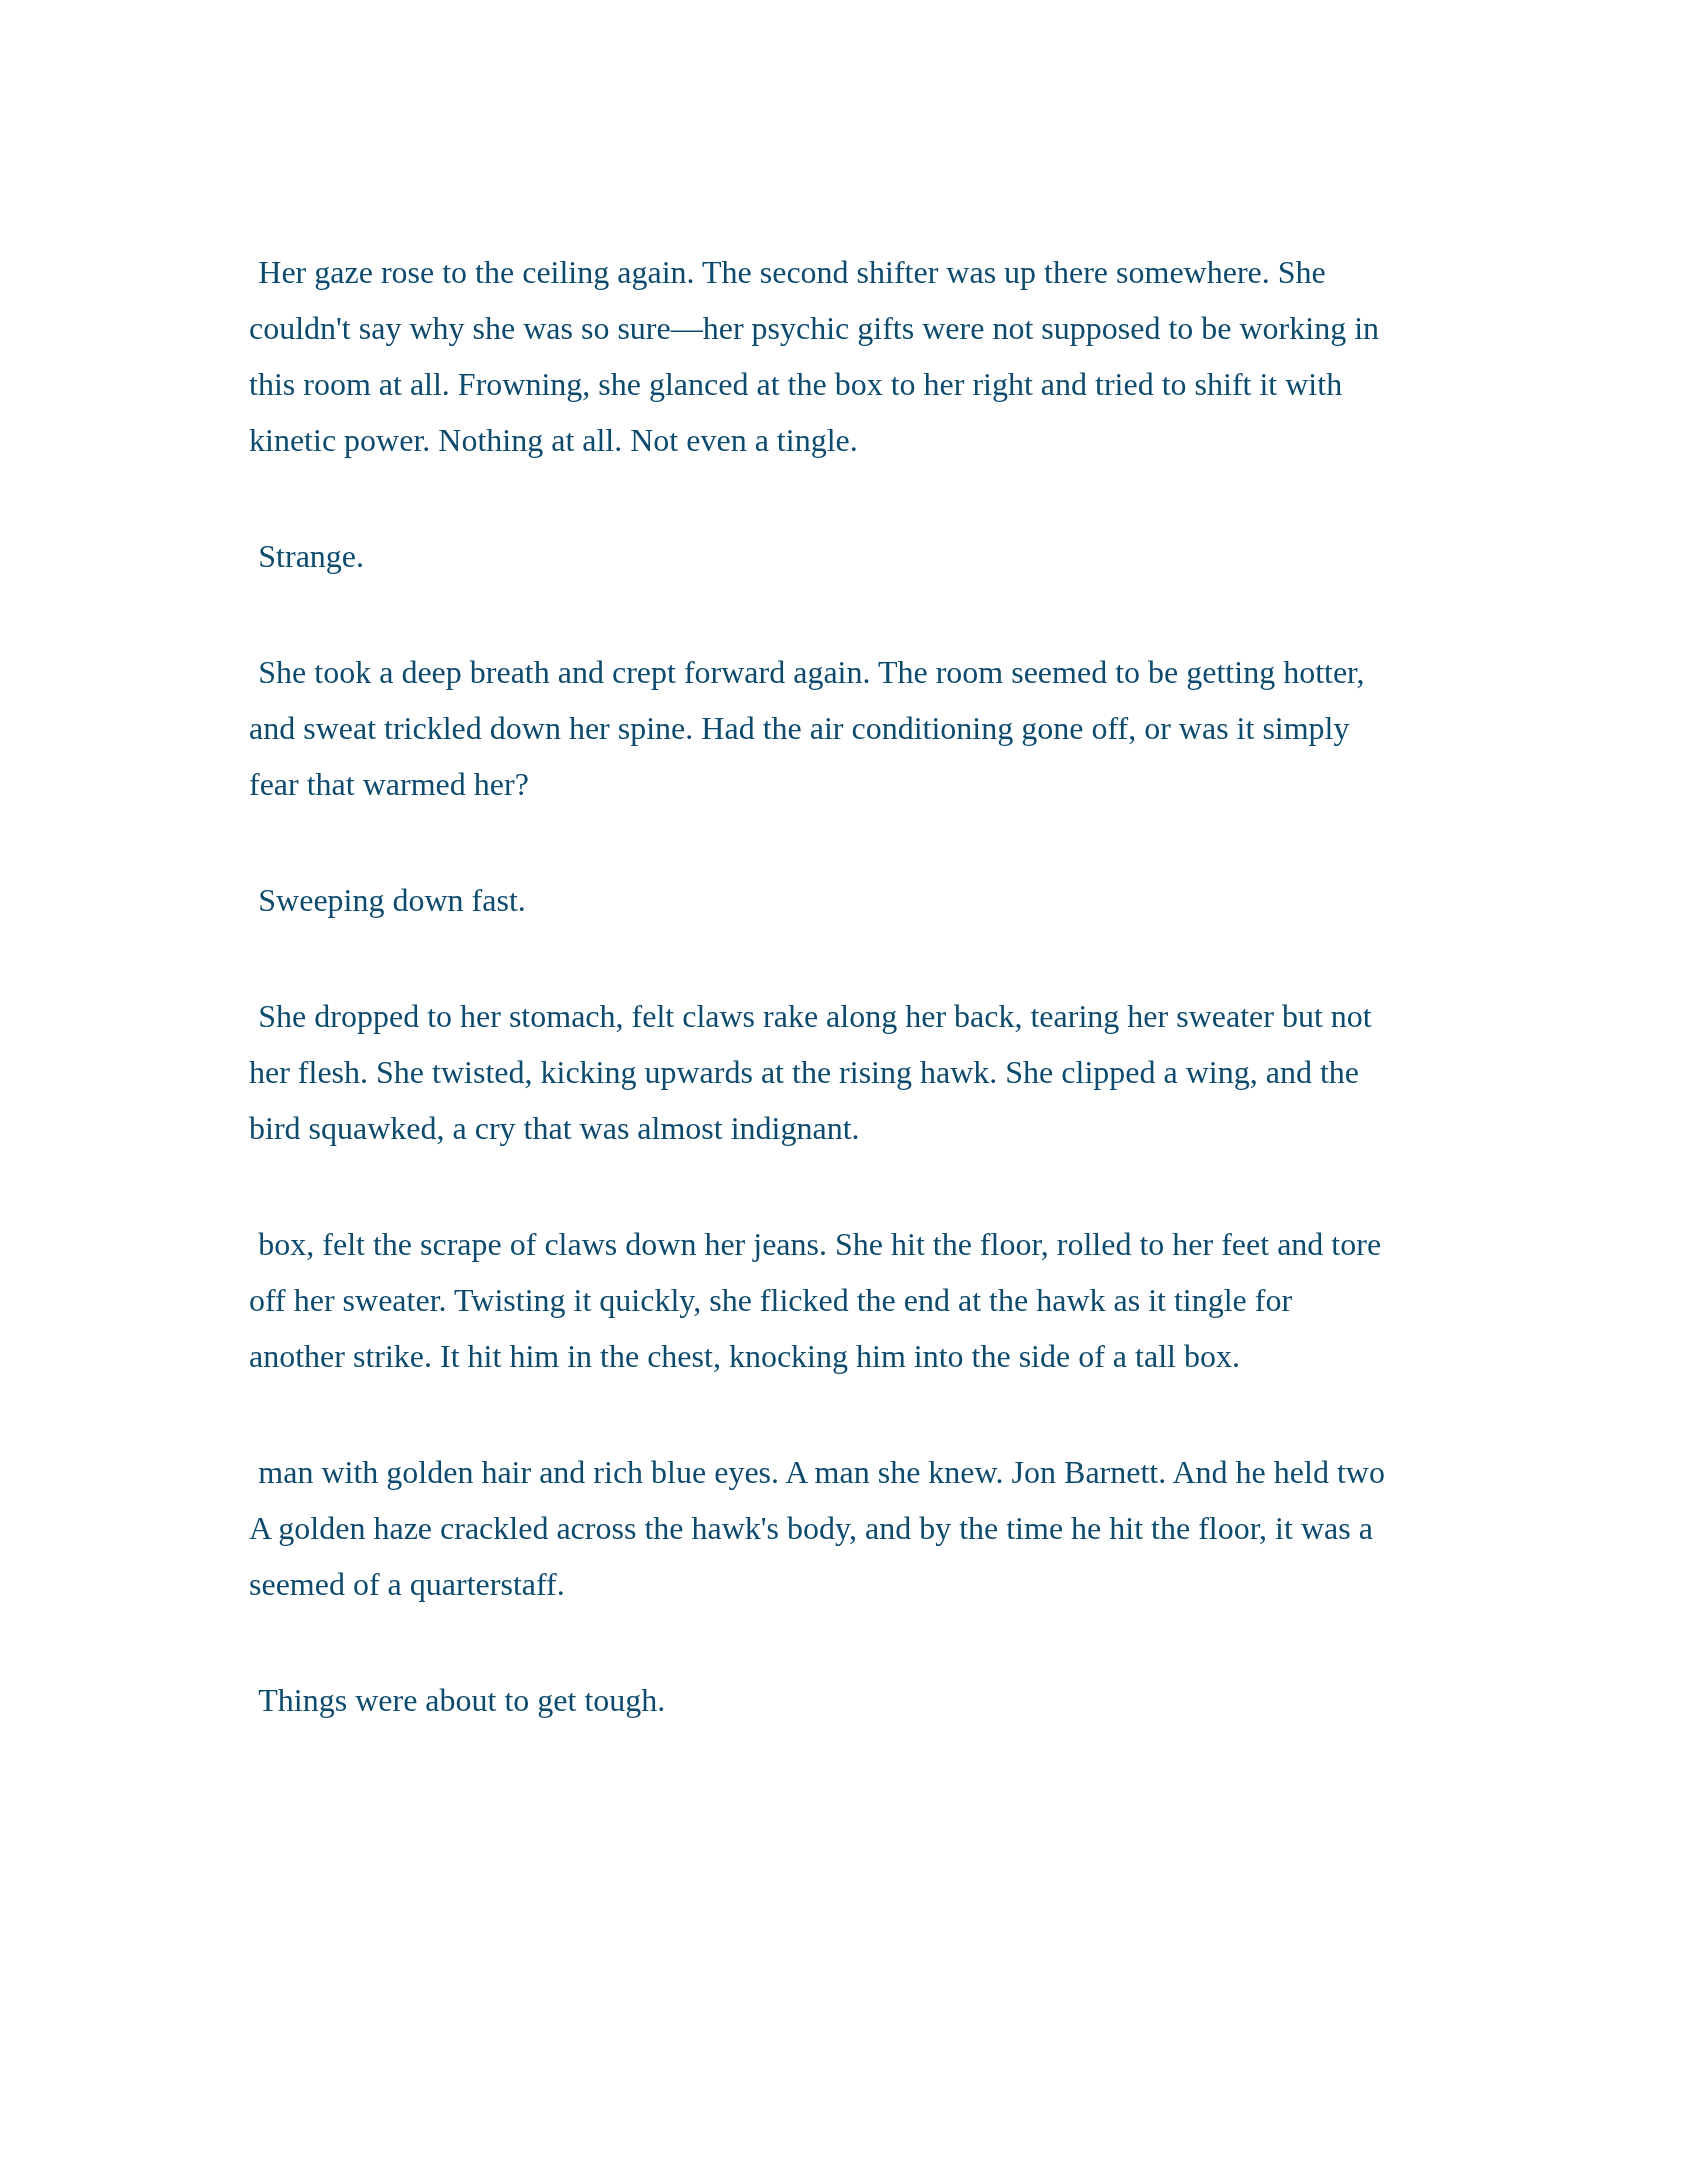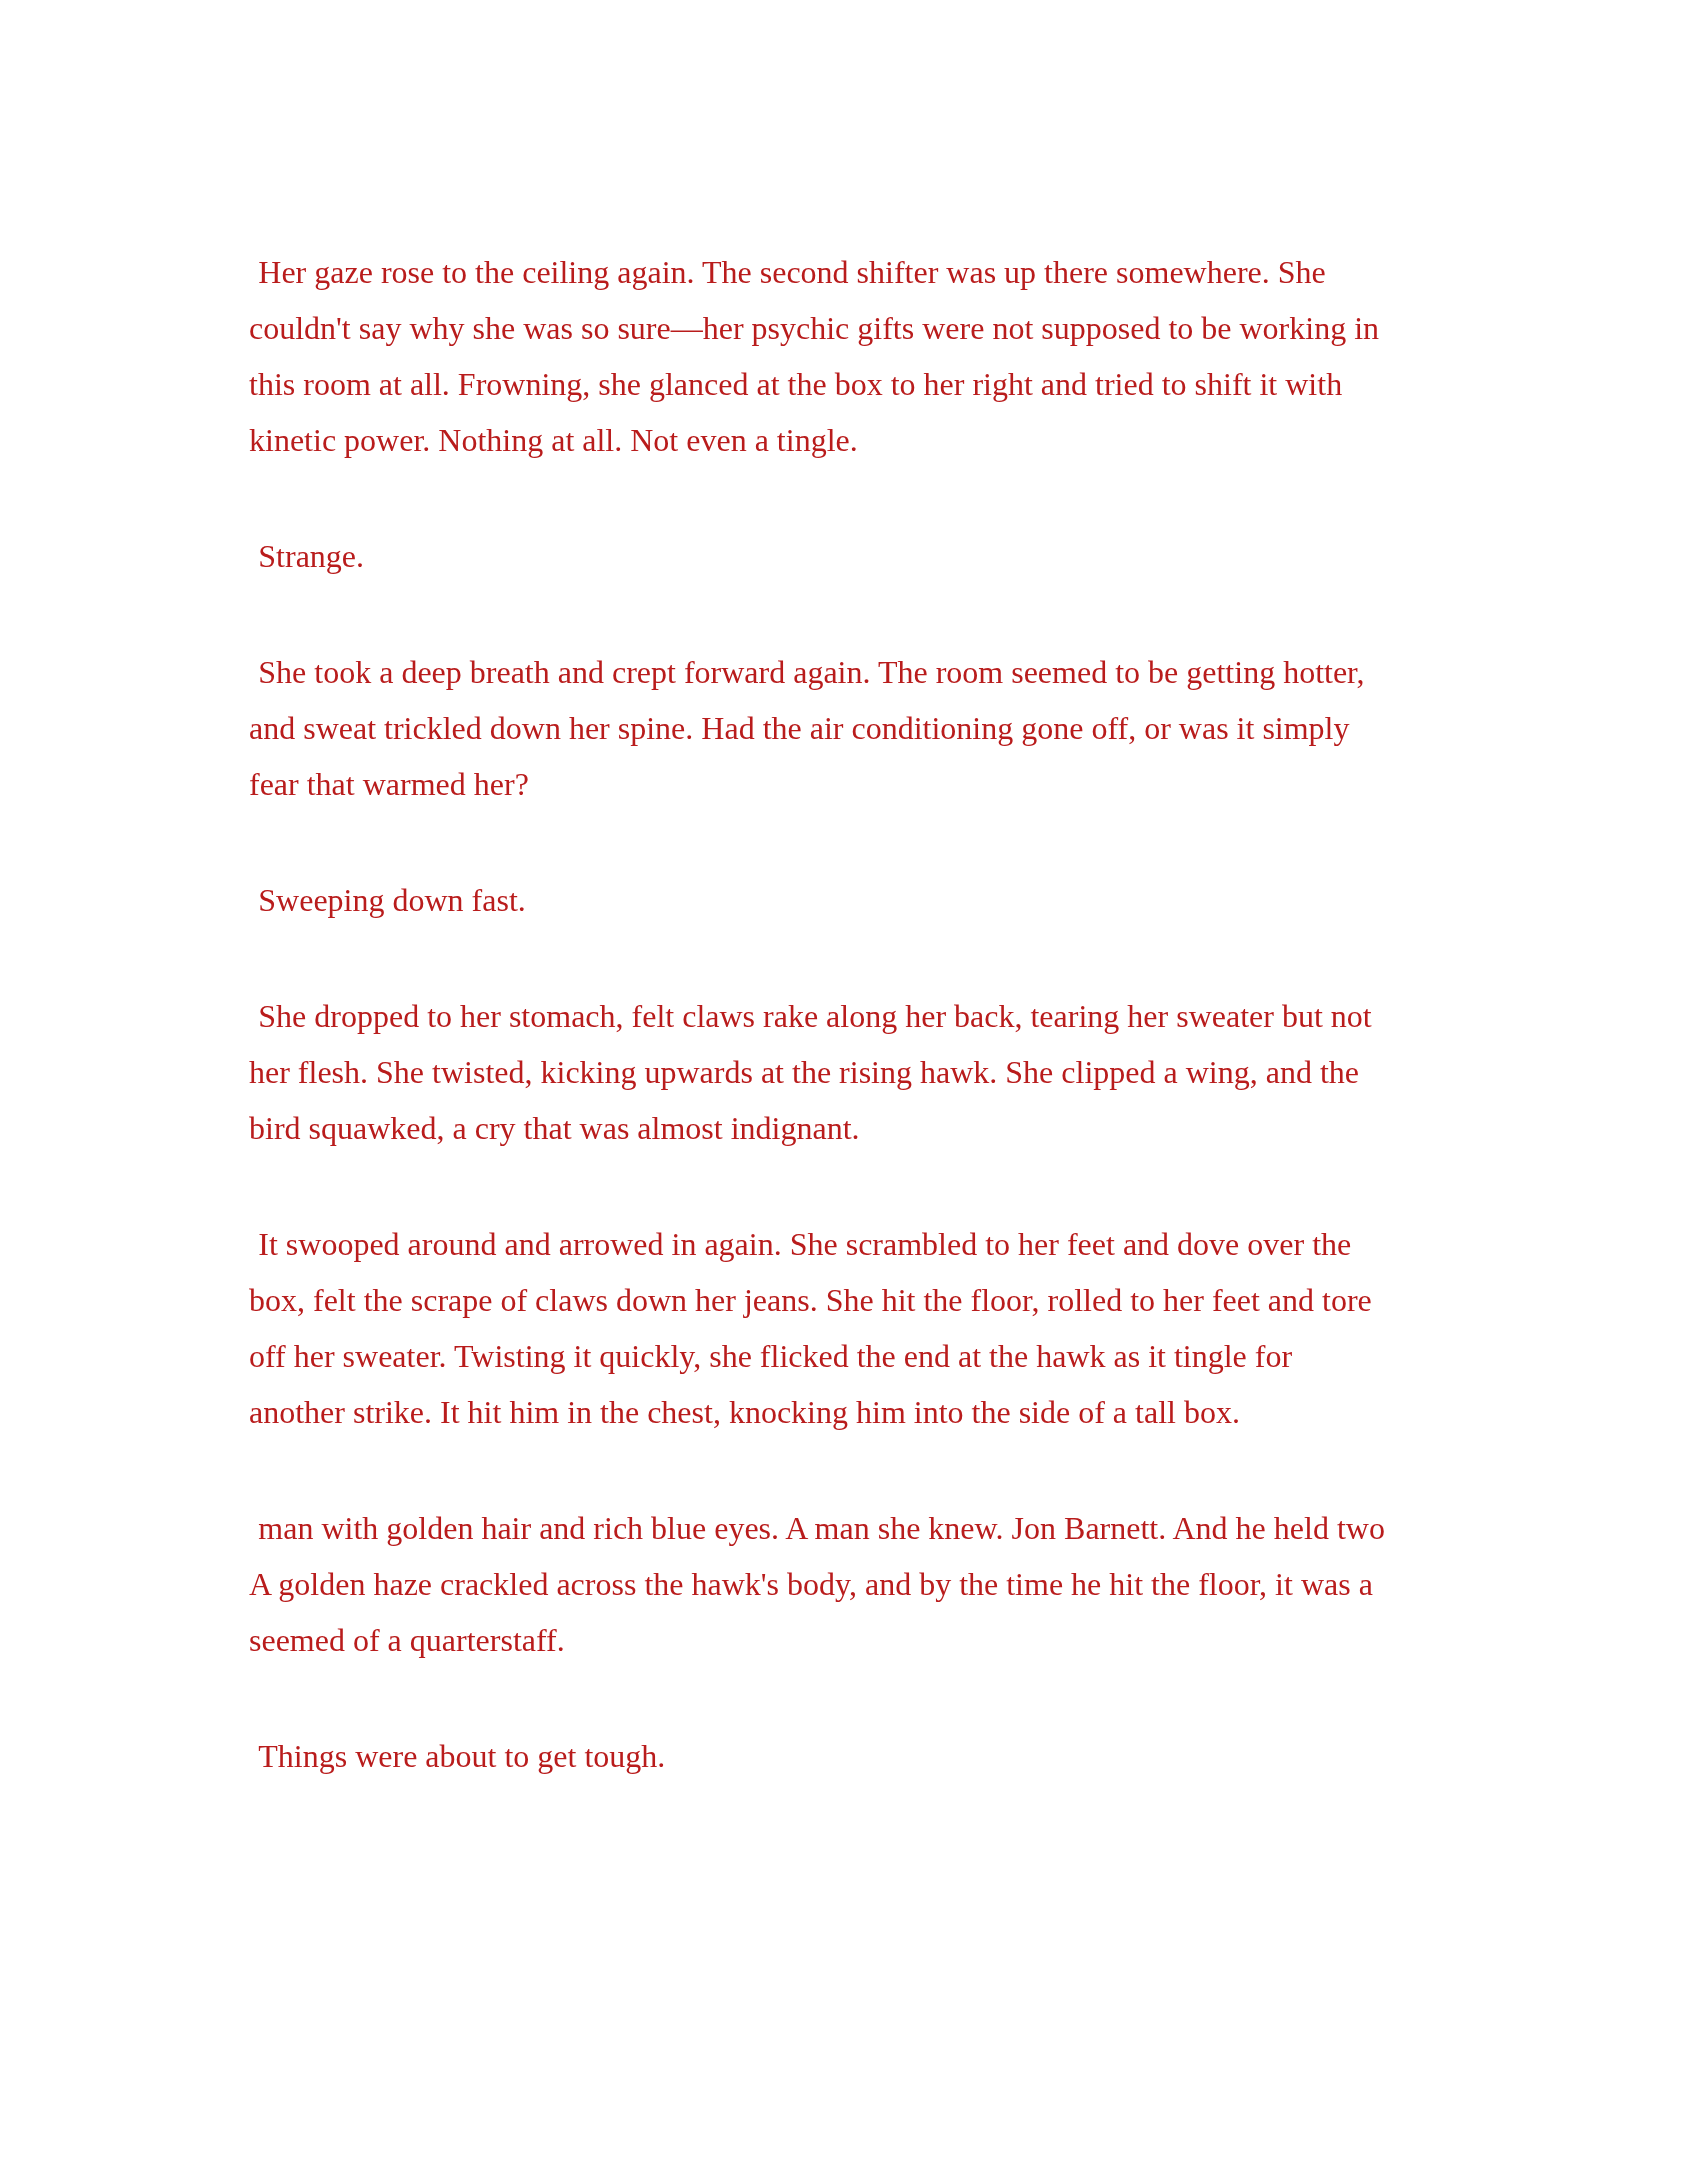--- a/index.html
+++ b/index.html
@@ -19,21 +19,21 @@
     background: #ffffff;
   }
   .content {
     position: absolute;
     left: 249px;
     top: 244px;
     width: 1257px;
     font-family: "Liberation Serif", "DejaVu Serif", serif;
     font-size: 32px;
     line-height: 56px;
-    color: #b91c1c;
+    color: #0c4a6e;
     font-weight: 400;
   }
   .para {
     margin: 0 0 60px 0;
     padding: 0;
   }
   .line {
     display: block;
     white-space: pre;
   }
@@ -69,21 +69,20 @@
       <span class="line">Sweeping down fast.</span>
     </p>
 
     <p class="para">
       <span class="line">She dropped to her stomach, felt claws rake along her back, tearing her sweater but not</span>
       <span class="line">her flesh. She twisted, kicking upwards at the rising hawk. She clipped a wing, and the</span>
       <span class="line">bird squawked, a cry that was almost indignant.</span>
     </p>
 
     <p class="para">
-      <span class="line">It swooped around and arrowed in again. She scrambled to her feet and dove over the</span>
       <span class="line">box, felt the scrape of claws down her jeans. She hit the floor, rolled to her feet and tore</span>
       <span class="line">off her sweater. Twisting it quickly, she flicked the end at the hawk as it tingle for</span>
       <span class="line">another strike. It hit him in the chest, knocking him into the side of a tall box.</span>
     </p>
 
     <p class="para">
       <span class="line">man with golden hair and rich blue eyes. A man she knew. Jon Barnett. And he held two</span>
       <span class="line">A golden haze crackled across the hawk's body, and by the time he hit the floor, it was a</span>
       <span class="line">seemed of a quarterstaff.</span>
     </p>

